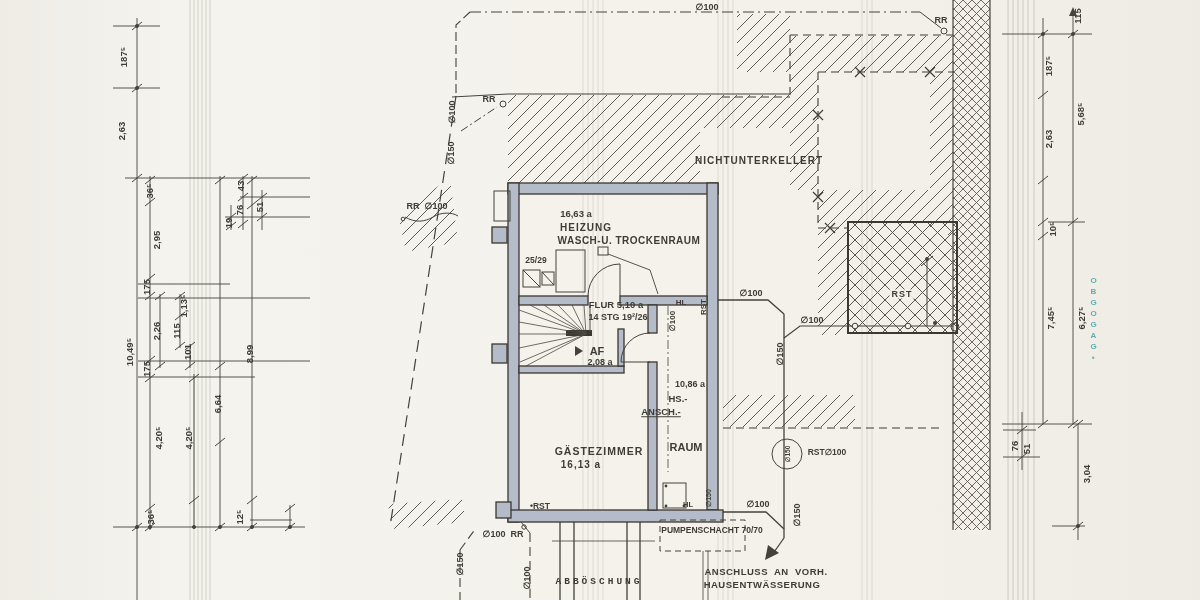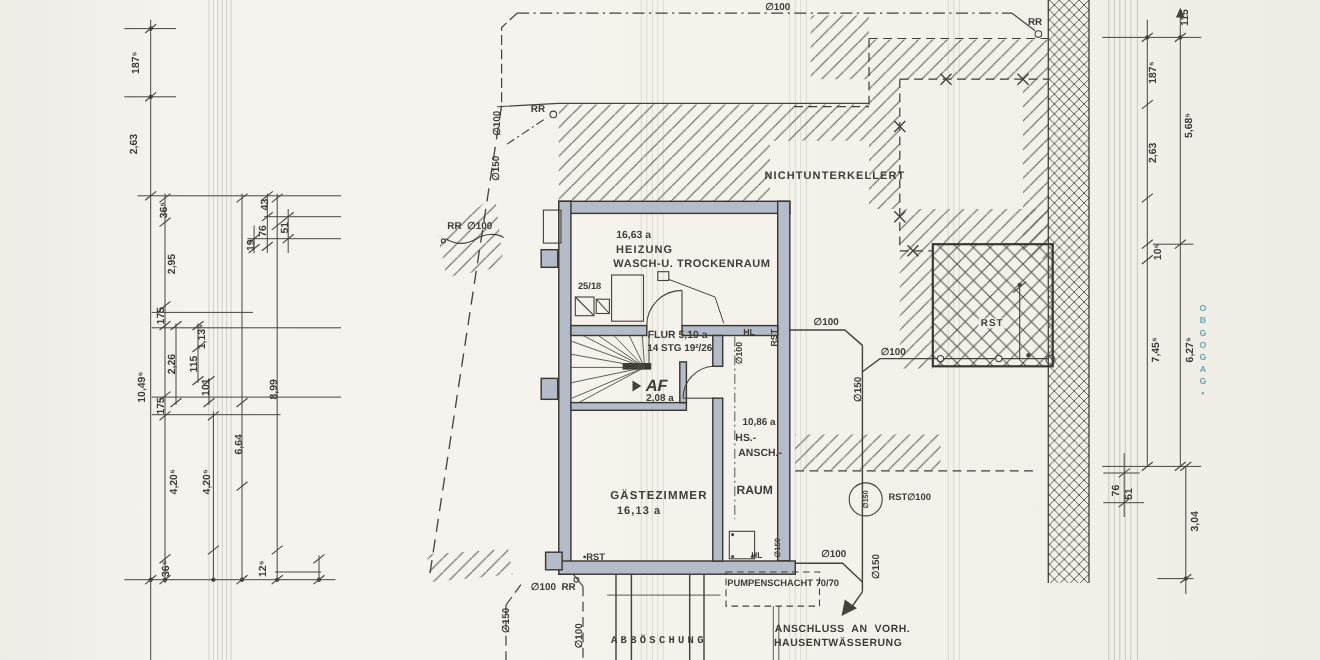--- a/index.html
+++ b/index.html
@@ -272,28 +272,28 @@
       <div class="lbl" style="left: 527px; top: 578px; font-size: 9px; transform: translate(-50%, -50%) rotate(-90deg);">∅100</div>
       <div class="lbl" style="left: 681px; top: 303px; font-size: 8px; transform: translate(-50%, -50%) rotate(0deg);">HL</div>
       <div class="lbl" style="left: 673px; top: 321px; font-size: 8px; transform: translate(-50%, -50%) rotate(-90deg);">∅100</div>
       <div class="lbl" style="left: 704px; top: 307px; font-size: 8px; transform: translate(-50%, -50%) rotate(-90deg);">RST</div>
       <div class="lbl" style="left: 688px; top: 505px; font-size: 7.5px; transform: translate(-50%, -50%) rotate(0deg);">HL</div>
       <div class="lbl" style="left: 708px; top: 498px; font-size: 7px; transform: translate(-50%, -50%) rotate(-90deg);">∅150</div>
       <div class="lbl" style="left: 540px; top: 506px; font-size: 8.5px; transform: translate(-50%, -50%) rotate(0deg);">•RST</div>
       <div class="lbl" style="left: 576px; top: 214px; font-size: 9.5px; transform: translate(-50%, -50%) rotate(0deg);">16,63 a</div>
       <div class="lbl" style="left: 586px; top: 228px; font-size: 10px; transform: translate(-50%, -50%) rotate(0deg); letter-spacing: 1px;">HEIZUNG</div>
       <div class="lbl" style="left: 629px; top: 241px; font-size: 10px; transform: translate(-50%, -50%) rotate(0deg); letter-spacing: 0.5px;">WASCH-U. TROCKENRAUM</div>
-      <div class="lbl" style="left: 536px; top: 260px; font-size: 8.5px; transform: translate(-50%, -50%) rotate(0deg);">25/18</div>
+      <div class="lbl" style="left: 536px; top: 260px; font-size: 8.5px; transform: translate(-50%, -50%) rotate(0deg);">25/29</div>
       <div class="lbl" style="left: 616px; top: 305px; font-size: 9.5px; transform: translate(-50%, -50%) rotate(0deg); font-weight: 700;">FLUR 5,10 a</div>
       <div class="lbl" style="left: 618px; top: 317px; font-size: 9px; transform: translate(-50%, -50%) rotate(0deg);">14 STG 19²/26</div>
-      <div class="lbl" style="left: 597px; top: 351px; font-size: 15px; transform: translate(-50%, -50%) rotate(0deg); font-style: italic;">AF</div>
+      <div class="lbl" style="left: 597px; top: 351px; font-size: 11px; transform: translate(-50%, -50%) rotate(0deg);">AF</div>
       <div class="lbl" style="left: 600px; top: 362px; font-size: 9px; transform: translate(-50%, -50%) rotate(0deg); text-align: right;">2,08 a</div>
       <div class="lbl" style="left: 690px; top: 384px; font-size: 9px; transform: translate(-50%, -50%) rotate(0deg);">10,86 a</div>
       <div class="lbl" style="left: 678px; top: 399px; font-size: 9.5px; transform: translate(-50%, -50%) rotate(0deg);">HS.-</div>
-      <div class="lbl" style="left: 691px; top: 412px; font-size: 9.5px; transform: translate(-50%, -50%) rotate(0deg);">ANSCH.-</div>
+      <div class="lbl" style="left: 661px; top: 412px; font-size: 9.5px; transform: translate(-50%, -50%) rotate(0deg); text-decoration: underline;">ANSCH.-</div>
       <div class="lbl" style="left: 686px; top: 427px; font-size: 11px; transform: translate(-50%, -50%) rotate(0deg); margin-top: 20px;">RAUM</div>
       <div class="lbl" style="left: 599px; top: 451px; font-size: 10.5px; transform: translate(-50%, -50%) rotate(0deg); letter-spacing: 1px; font-weight: 700;">GÄSTEZIMMER</div>
       <div class="lbl" style="left: 581px; top: 465px; font-size: 10px; transform: translate(-50%, -50%) rotate(0deg); letter-spacing: 1px;">16,13 a</div>
       <div class="lbl" style="left: 753px; top: 161px; font-size: 10px; transform: translate(-50%, -50%) rotate(0deg); letter-spacing: 1px; padding-left: 12px;">NICHTUNTERKELLERT</div>
       <div class="lbl" style="left: 712px; top: 530px; font-size: 8.5px; transform: translate(-50%, -50%) rotate(0deg);">PUMPENSCHACHT 70/70</div>
       <div class="lbl" style="left: 766px; top: 572px; font-size: 9.5px; transform: translate(-50%, -50%) rotate(0deg); letter-spacing: 0.5px; font-weight: 700;">ANSCHLUSS  AN  VORH.</div>
       <div class="lbl" style="left: 762px; top: 585px; font-size: 9.5px; transform: translate(-50%, -50%) rotate(0deg); letter-spacing: 0.5px; font-weight: 700;">HAUSENTWÄSSERUNG</div>
       <div class="lbl" style="left: 599px; top: 582px; font-size: 9.5px; transform: translate(-50%, -50%) rotate(0deg); letter-spacing: 3px; font-family: Liberation Mono, monospace;">ABBÖSCHUNG</div>
       <div class="lbl stack" style="left: 1093px; top: 320px; font-size: 8px; transform: translate(-50%, -50%) rotate(0deg); letter-spacing: 2px; color: rgb(47, 152, 160);">OBGOGAG▪</div>
     </div>

